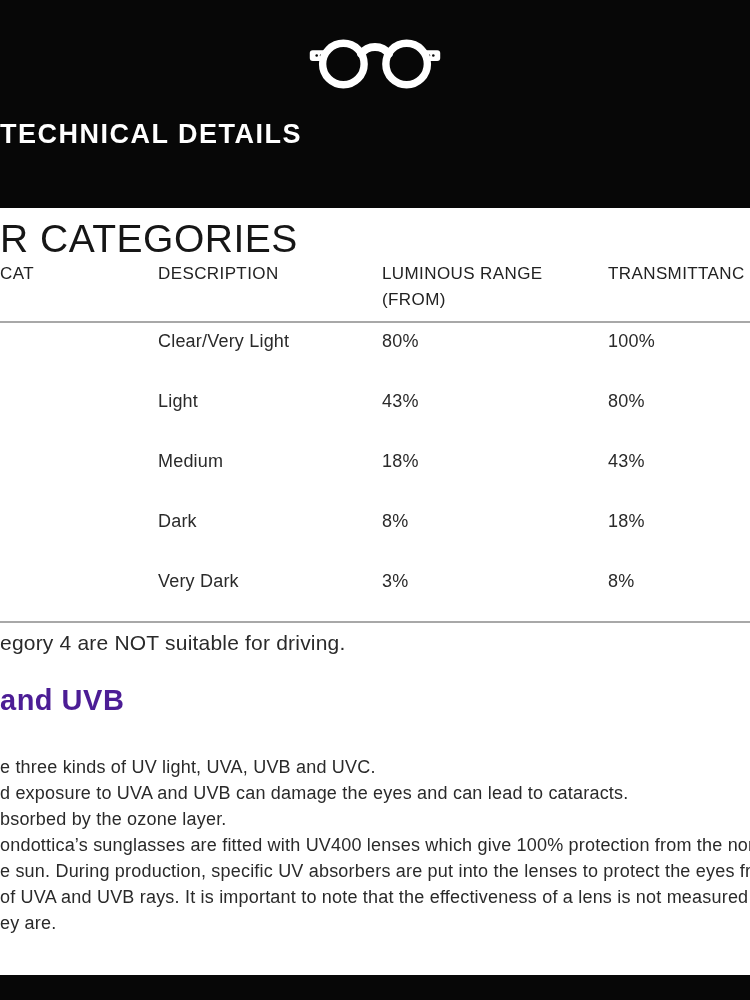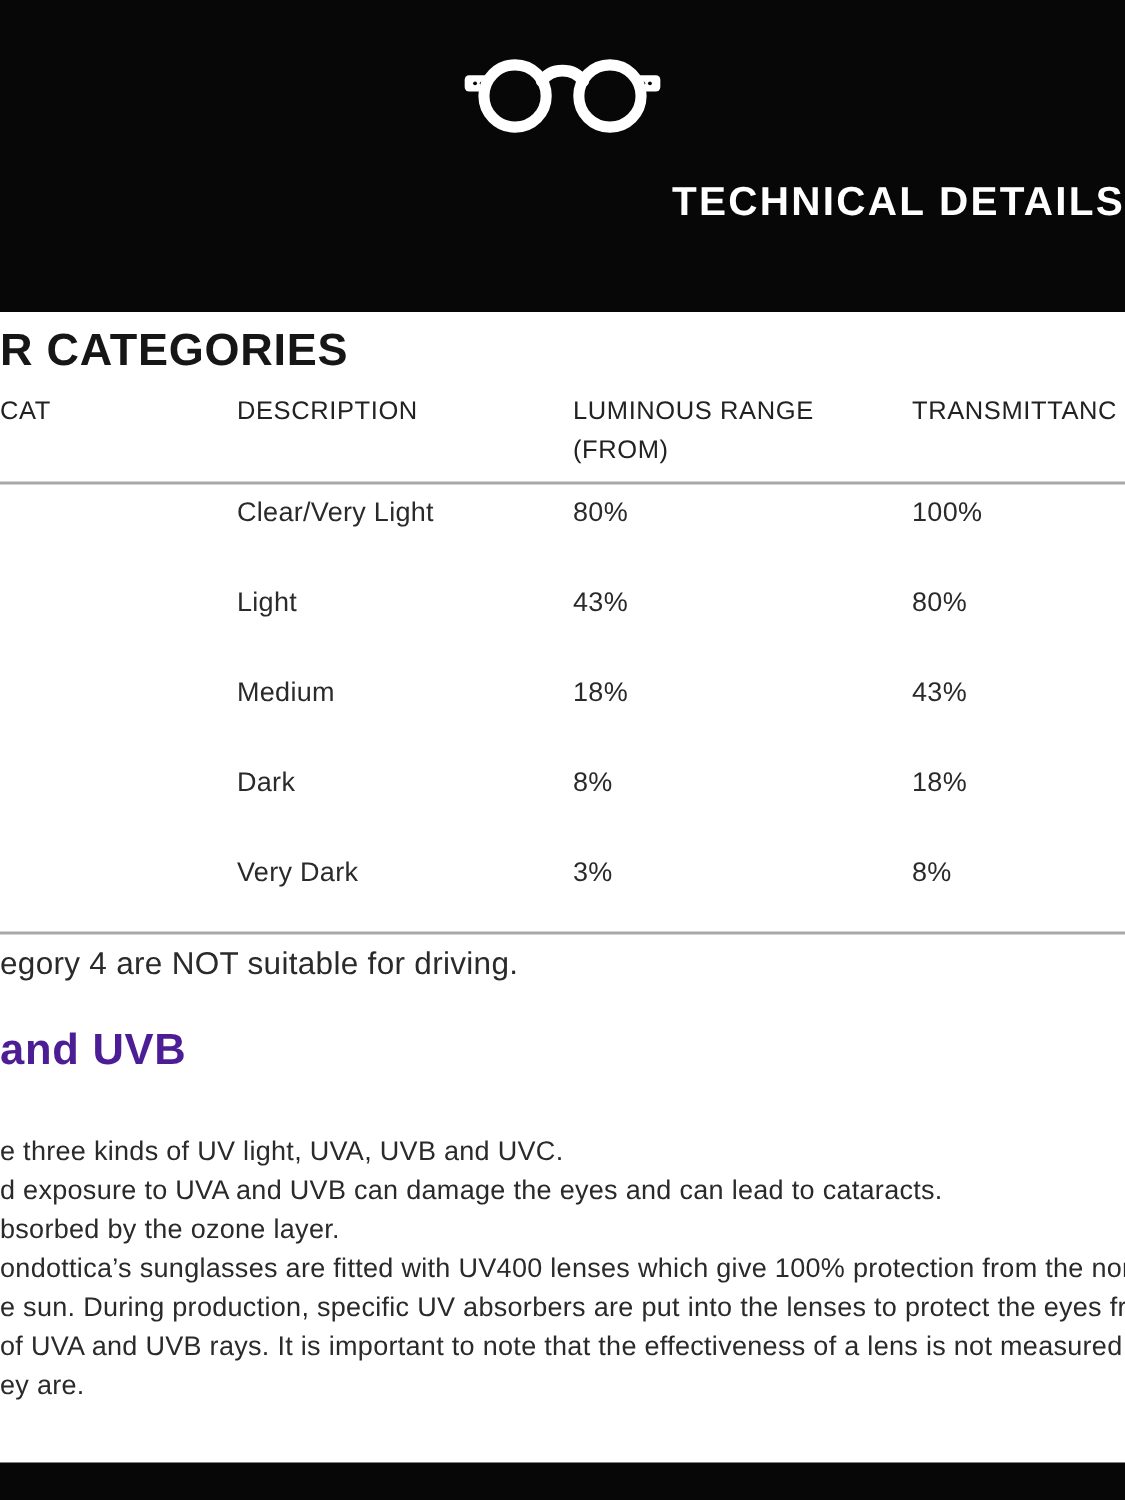--- a/index.html
+++ b/index.html
@@ -6,28 +6,28 @@
   body{
     width:750px;height:1000px;overflow:hidden;background:#ffffff;
     font-family:"Liberation Sans", sans-serif;
   }
   .page{position:relative;width:750px;height:1000px;overflow:hidden;background:#ffffff;}
 
   
   .band-top{position:absolute;top:0;left:0;width:750px;height:208px;background:#070707;}
   .glasses{position:absolute;top:34px;left:50%;transform:translateX(-50%);width:168px;height:56px;}
   .band-title{
-    position:absolute;top:119px;left:0;width:100%;text-align:right;
+    position:absolute;top:119px;left:0;width:100%;text-align:left;
     color:#ffffff;font-size:27px;font-weight:700;letter-spacing:1.5px;white-space:nowrap;
   }
 
   
   .h-filter{
     position:absolute;top:217px;left:0;margin:0;
-    font-size:30px;font-weight:700;letter-spacing:.5px;color:#161616;white-space:nowrap;
+    font-size:39px;font-weight:400;letter-spacing:.5px;color:#161616;white-space:nowrap;
   }
   .h-uv{
     position:absolute;top:684px;left:0;margin:0;
     font-size:29px;font-weight:700;letter-spacing:.5px;color:#4c1d95;white-space:nowrap;
   }
 
   
   .thead{position:absolute;top:261px;left:0;width:750px;font-size:17px;color:#222;letter-spacing:.4px;}
   .thead .cell{position:absolute;top:0;white-space:nowrap;line-height:26px;}
   .c-cat{left:0;}

